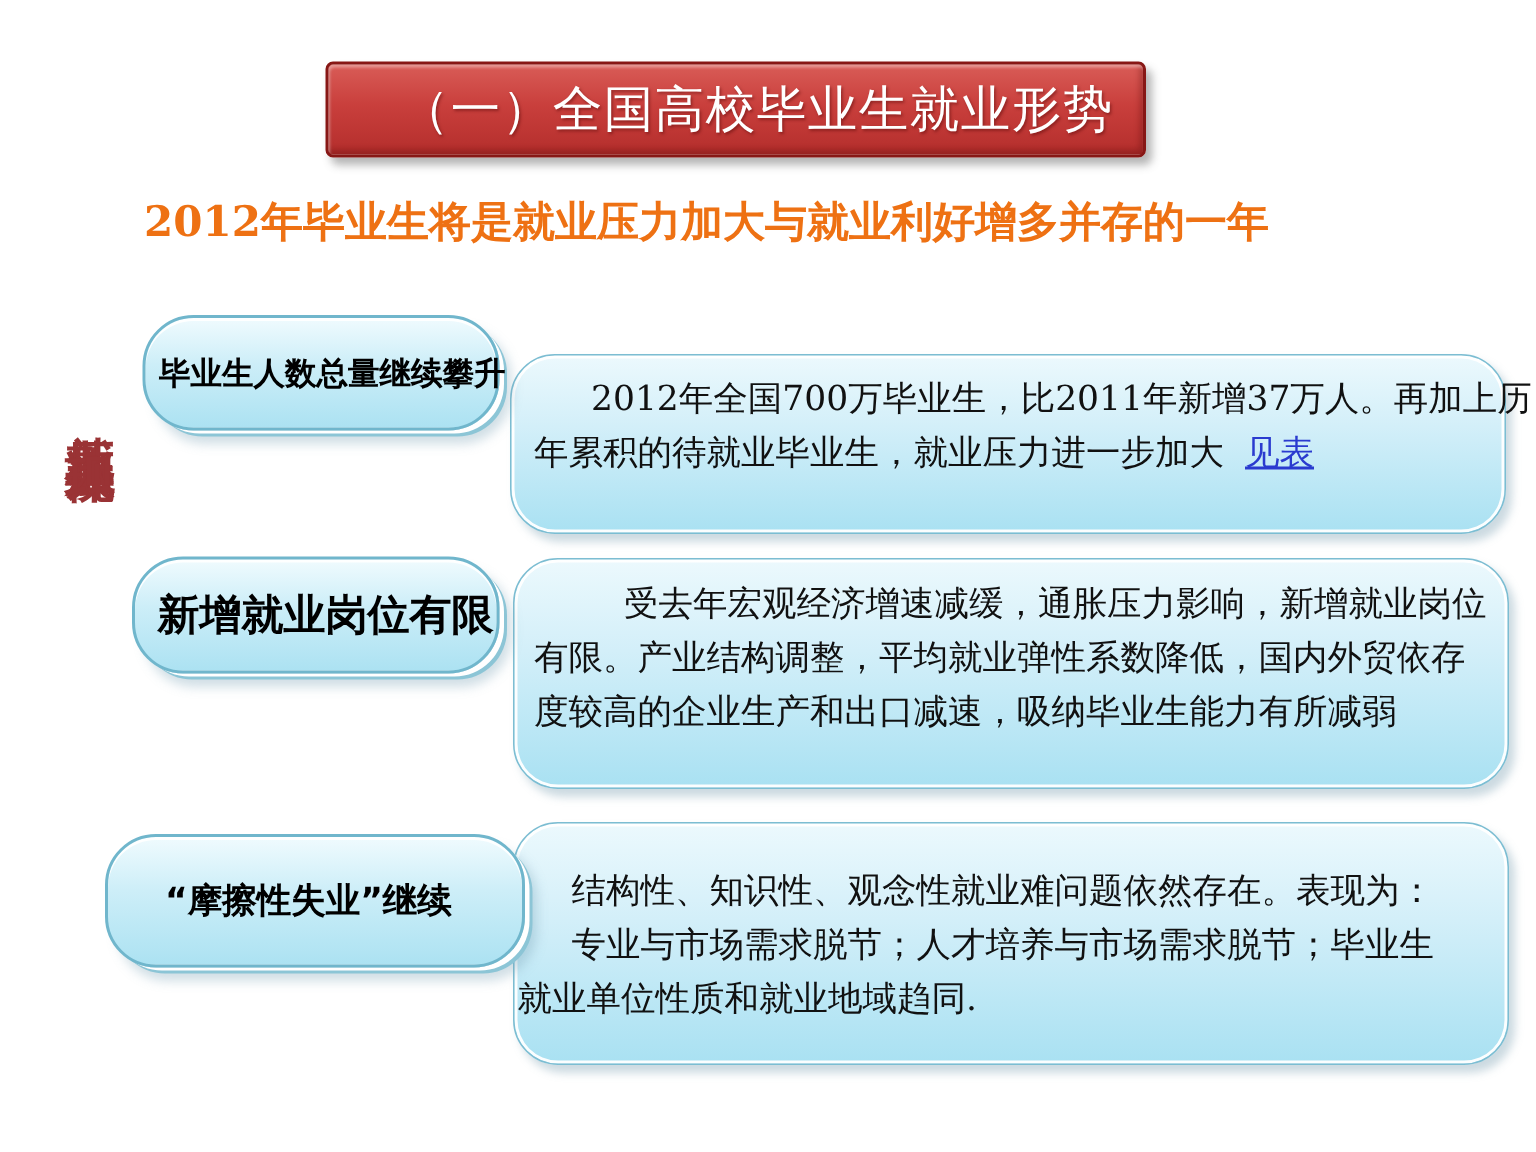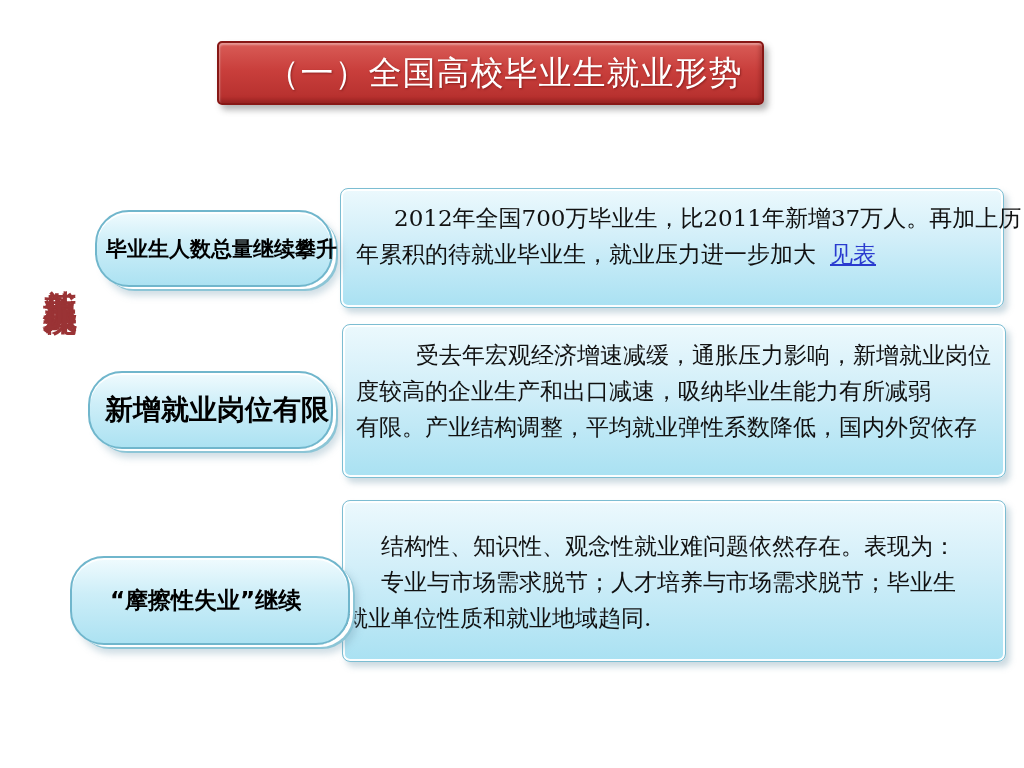--- a/index.html
+++ b/index.html
@@ -37,24 +37,25 @@
     writing-mode:vertical-rl;text-orientation:upright;
     color:#9a3335;font-size:33px;font-weight:bold;line-height:48px;
     letter-spacing:2px;
     font-family:"DejaVu Serif","Liberation Serif",serif;
   }
 
   
   .content-box{
     position:absolute;left:342px;width:664px;
     background:linear-gradient(180deg,#ecf9fd 0%,#d3eff9 40%,#a9e1f2 100%);
-    border:1px solid #7cbdd2;border-radius:8px;
+    border:1px solid #7cbdd2;border-radius:30px;
     box-shadow:inset 0 0 0 2px rgba(255,255,255,.95),
                4px 5px 6px rgba(110,150,170,.35);
     box-sizing:border-box;
+    margin-top:48px;
   }
   .content-box p{
     margin:0;font-size:23px;line-height:36px;color:#111111;white-space:nowrap;
     font-family:"DejaVu Serif","Liberation Serif",serif;
   }
   .box-1{top:188px;left:340px;height:120px;padding:11px 18px 0 15px;}
   .box-2{top:324px;height:154px;padding:12px 18px 0 13px;}
   .box-3{top:500px;height:162px;padding:27px 18px 0 2px;}
   .indent-38{padding-left:38px;}
   .indent-60{padding-left:60px;}
@@ -88,32 +89,33 @@
 </style>
 </head>
 <body>
 
 <div class="slide">
 
   <div class="banner">
     <span class="banner-title">（一）全国高校毕业生就业形势</span>
   </div>
 
+  <div class="subtitle">2012年毕业生将是就业压力加大与就业利好增多并存的一年</div>
 
   <div class="vertical-caption">就业压力加大体现</div>
 
   <div class="content-box box-1">
     <p class="indent-38">2012年全国700万毕业生，比2011年新增37万人。再加上历</p>
     <p><span>年累积的待就业毕业生，就业压力进一步加大</span><a href="#" class="see-table">见表</a></p>
   </div>
 
   <div class="content-box box-2">
     <p class="indent-60">受去年宏观经济增速减缓，通胀压力影响，新增就业岗位</p>
+    <p>有限。产业结构调整，平均就业弹性系数降低，国内外贸依存</p>
     <p>度较高的企业生产和出口减速，吸纳毕业生能力有所减弱</p>
-    <p>有限。产业结构调整，平均就业弹性系数降低，国内外贸依存</p>
   </div>
 
   <div class="content-box box-3">
     <p class="indent-36">结构性、知识性、观念性就业难问题依然存在。表现为：</p>
     <p class="indent-36">专业与市场需求脱节；人才培养与市场需求脱节；毕业生</p>
     <p>就业单位性质和就业地域趋同.</p>
   </div>
 
   <div class="label-box label-1">
     <span>毕业生人数总量继续攀升</span>

